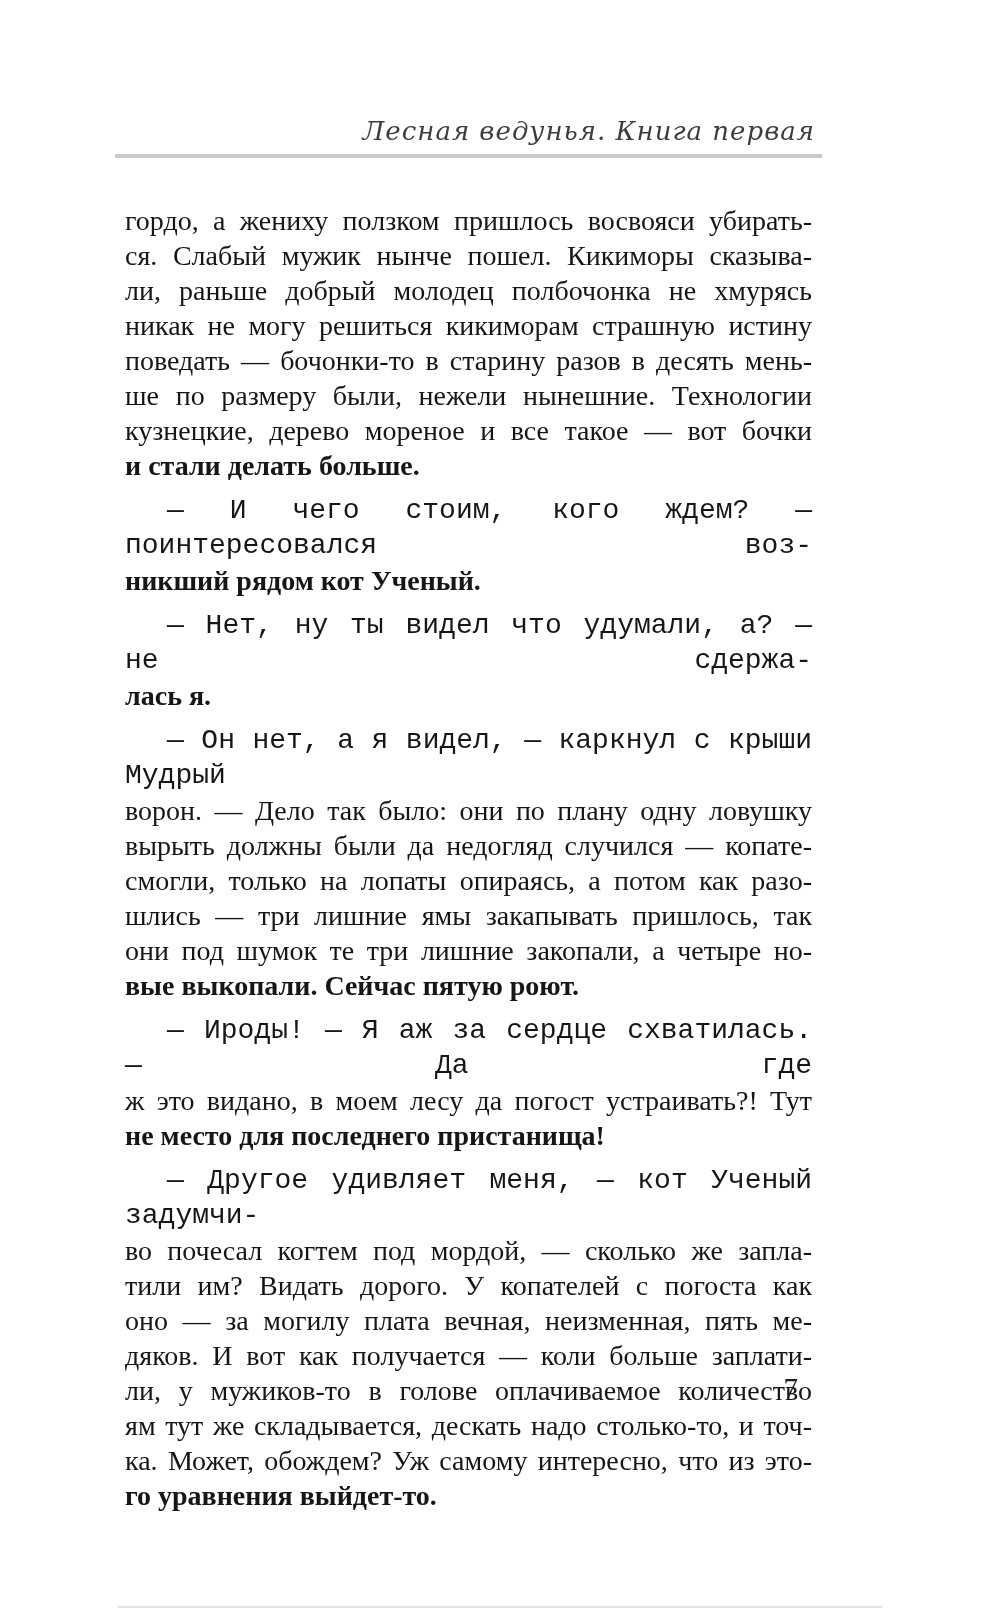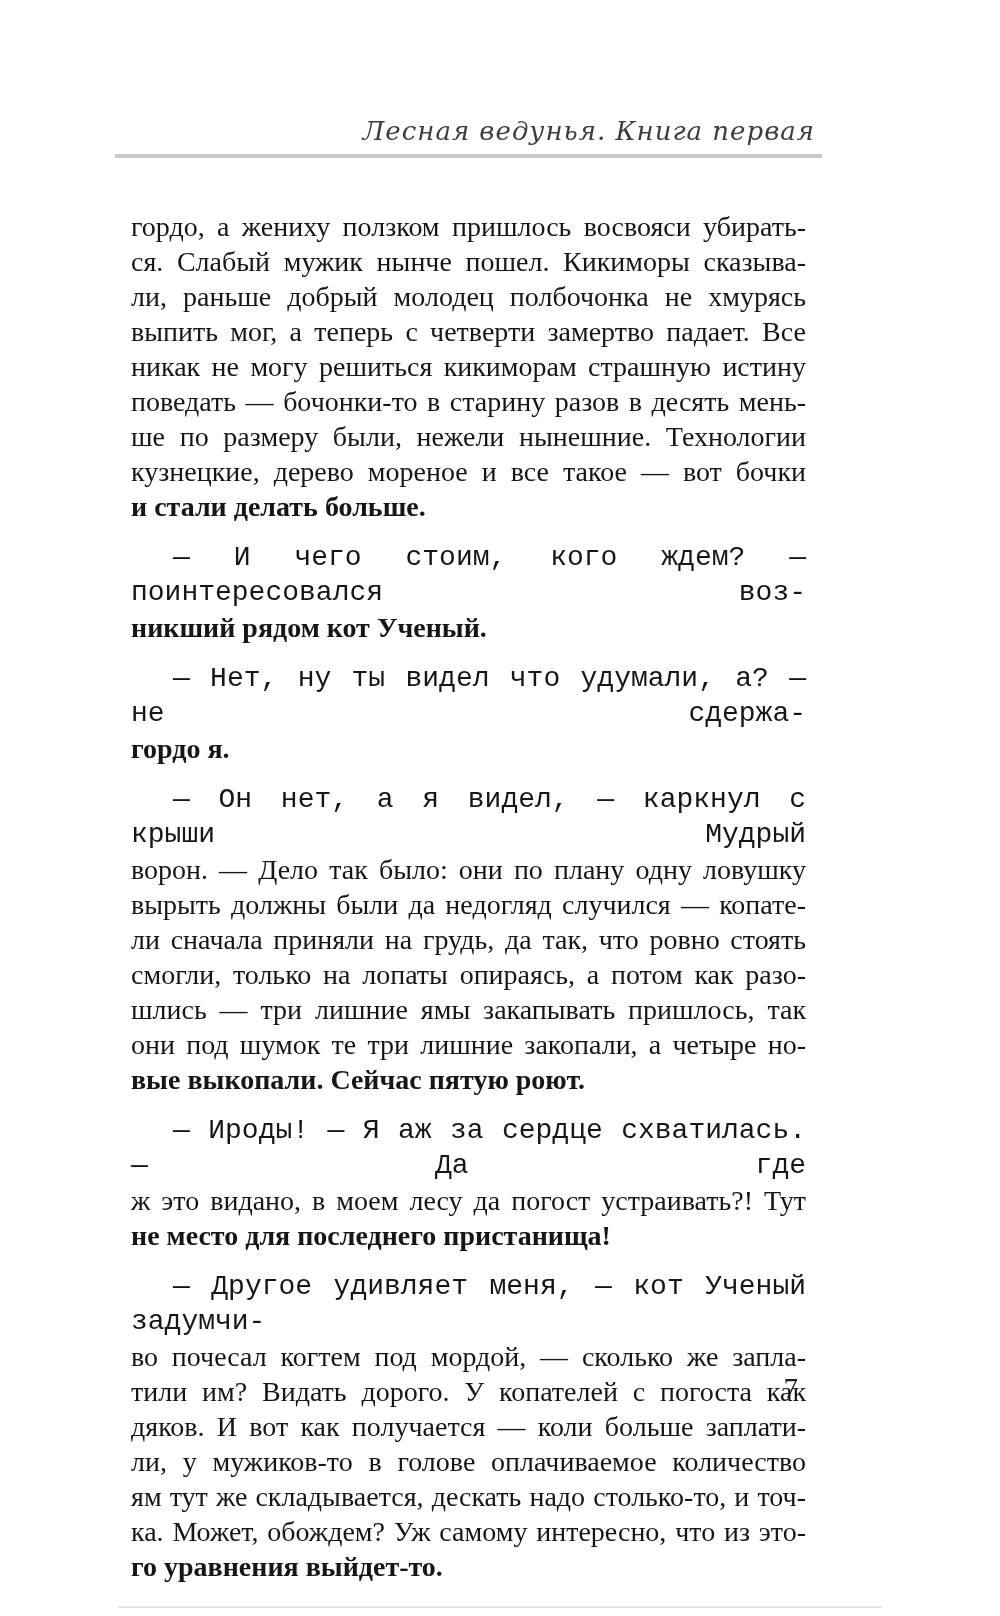--- a/index.html
+++ b/index.html
@@ -38,21 +38,21 @@
   }
   .body-text {
     position: absolute;
     top: 193px;
     left: 115px;
     width: 707px;
     font-size: 28px;
     line-height: 35px;
   }
   .paragraph {
-    margin: 16px;
+    margin: 10px;
   }
   .line {
     text-align: justify;
     text-align-last: justify;
     text-justify: inter-word;
     white-space: normal;
   }
   .line.last {
     text-align-last: left;
     font-weight: bold;
@@ -92,54 +92,53 @@
 
   <div class="running-head">Лесная ведунья. Книга первая</div>
 
   <div class="header-rule"></div>
 
   <main class="body-text">
       <div class="paragraph">
         <div class="line first">гордо, а жениху ползком пришлось восвояси убирать-</div>
         <div class="line">ся. Слабый мужик нынче пошел. Кикиморы сказыва-</div>
         <div class="line">ли, раньше добрый молодец полбочонка не хмурясь</div>
-        <div class="line">выпить мог, а теперь с четверти замертво падает. Все</div>
         <div class="line">никак не могу решиться кикиморам страшную истину</div>
         <div class="line">поведать — бочонки-то в старину разов в десять мень-</div>
         <div class="line">ше по размеру были, нежели нынешние. Технологии</div>
         <div class="line">кузнецкие, дерево мореное и все такое — вот бочки</div>
         <div class="line last">и стали делать больше.</div>
       </div>
       <div class="paragraph indented">
         <div class="line first">— И чего стоим, кого ждем? — поинтересовался воз-</div>
         <div class="line last">никший рядом кот Ученый.</div>
       </div>
       <div class="paragraph indented">
         <div class="line first">— Нет, ну ты видел что удумали, а? — не сдержа-</div>
-        <div class="line last">гордо я.</div>
+        <div class="line last">лась я.</div>
       </div>
       <div class="paragraph indented">
         <div class="line first">— Он нет, а я видел, — каркнул с крыши Мудрый</div>
         <div class="line">ворон. — Дело так было: они по плану одну ловушку</div>
         <div class="line">вырыть должны были да недогляд случился — копате-</div>
-        <div class="line">ли сначала приняли на грудь, да так, что ровно стоять</div>
         <div class="line">смогли, только на лопаты опираясь, а потом как разо-</div>
         <div class="line">шлись — три лишние ямы закапывать пришлось, так</div>
         <div class="line">они под шумок те три лишние закопали, а четыре но-</div>
         <div class="line last">вые выкопали. Сейчас пятую роют.</div>
       </div>
       <div class="paragraph indented">
         <div class="line first">— Ироды! — Я аж за сердце схватилась. — Да где</div>
         <div class="line">ж это видано, в моем лесу да погост устраивать?! Тут</div>
         <div class="line last">не место для последнего пристанища!</div>
       </div>
       <div class="paragraph indented">
         <div class="line first">— Другое удивляет меня, — кот Ученый задумчи-</div>
         <div class="line">во почесал когтем под мордой, — сколько же запла-</div>
         <div class="line">тили им? Видать дорого. У копателей с погоста как</div>
+        <div class="line">оно — за могилу плата вечная, неизменная, пять ме-</div>
         <div class="line">дяков. И вот как получается — коли больше заплати-</div>
         <div class="line">ли, у мужиков-то в голове оплачиваемое количество</div>
         <div class="line">ям тут же складывается, дескать надо столько-то, и точ-</div>
         <div class="line">ка. Может, обождем? Уж самому интересно, что из это-</div>
         <div class="line last">го уравнения выйдет-то.</div>
       </div>
     </main>
 
   <div class="page-number">
     <span class="page-number-inner">7</span>

